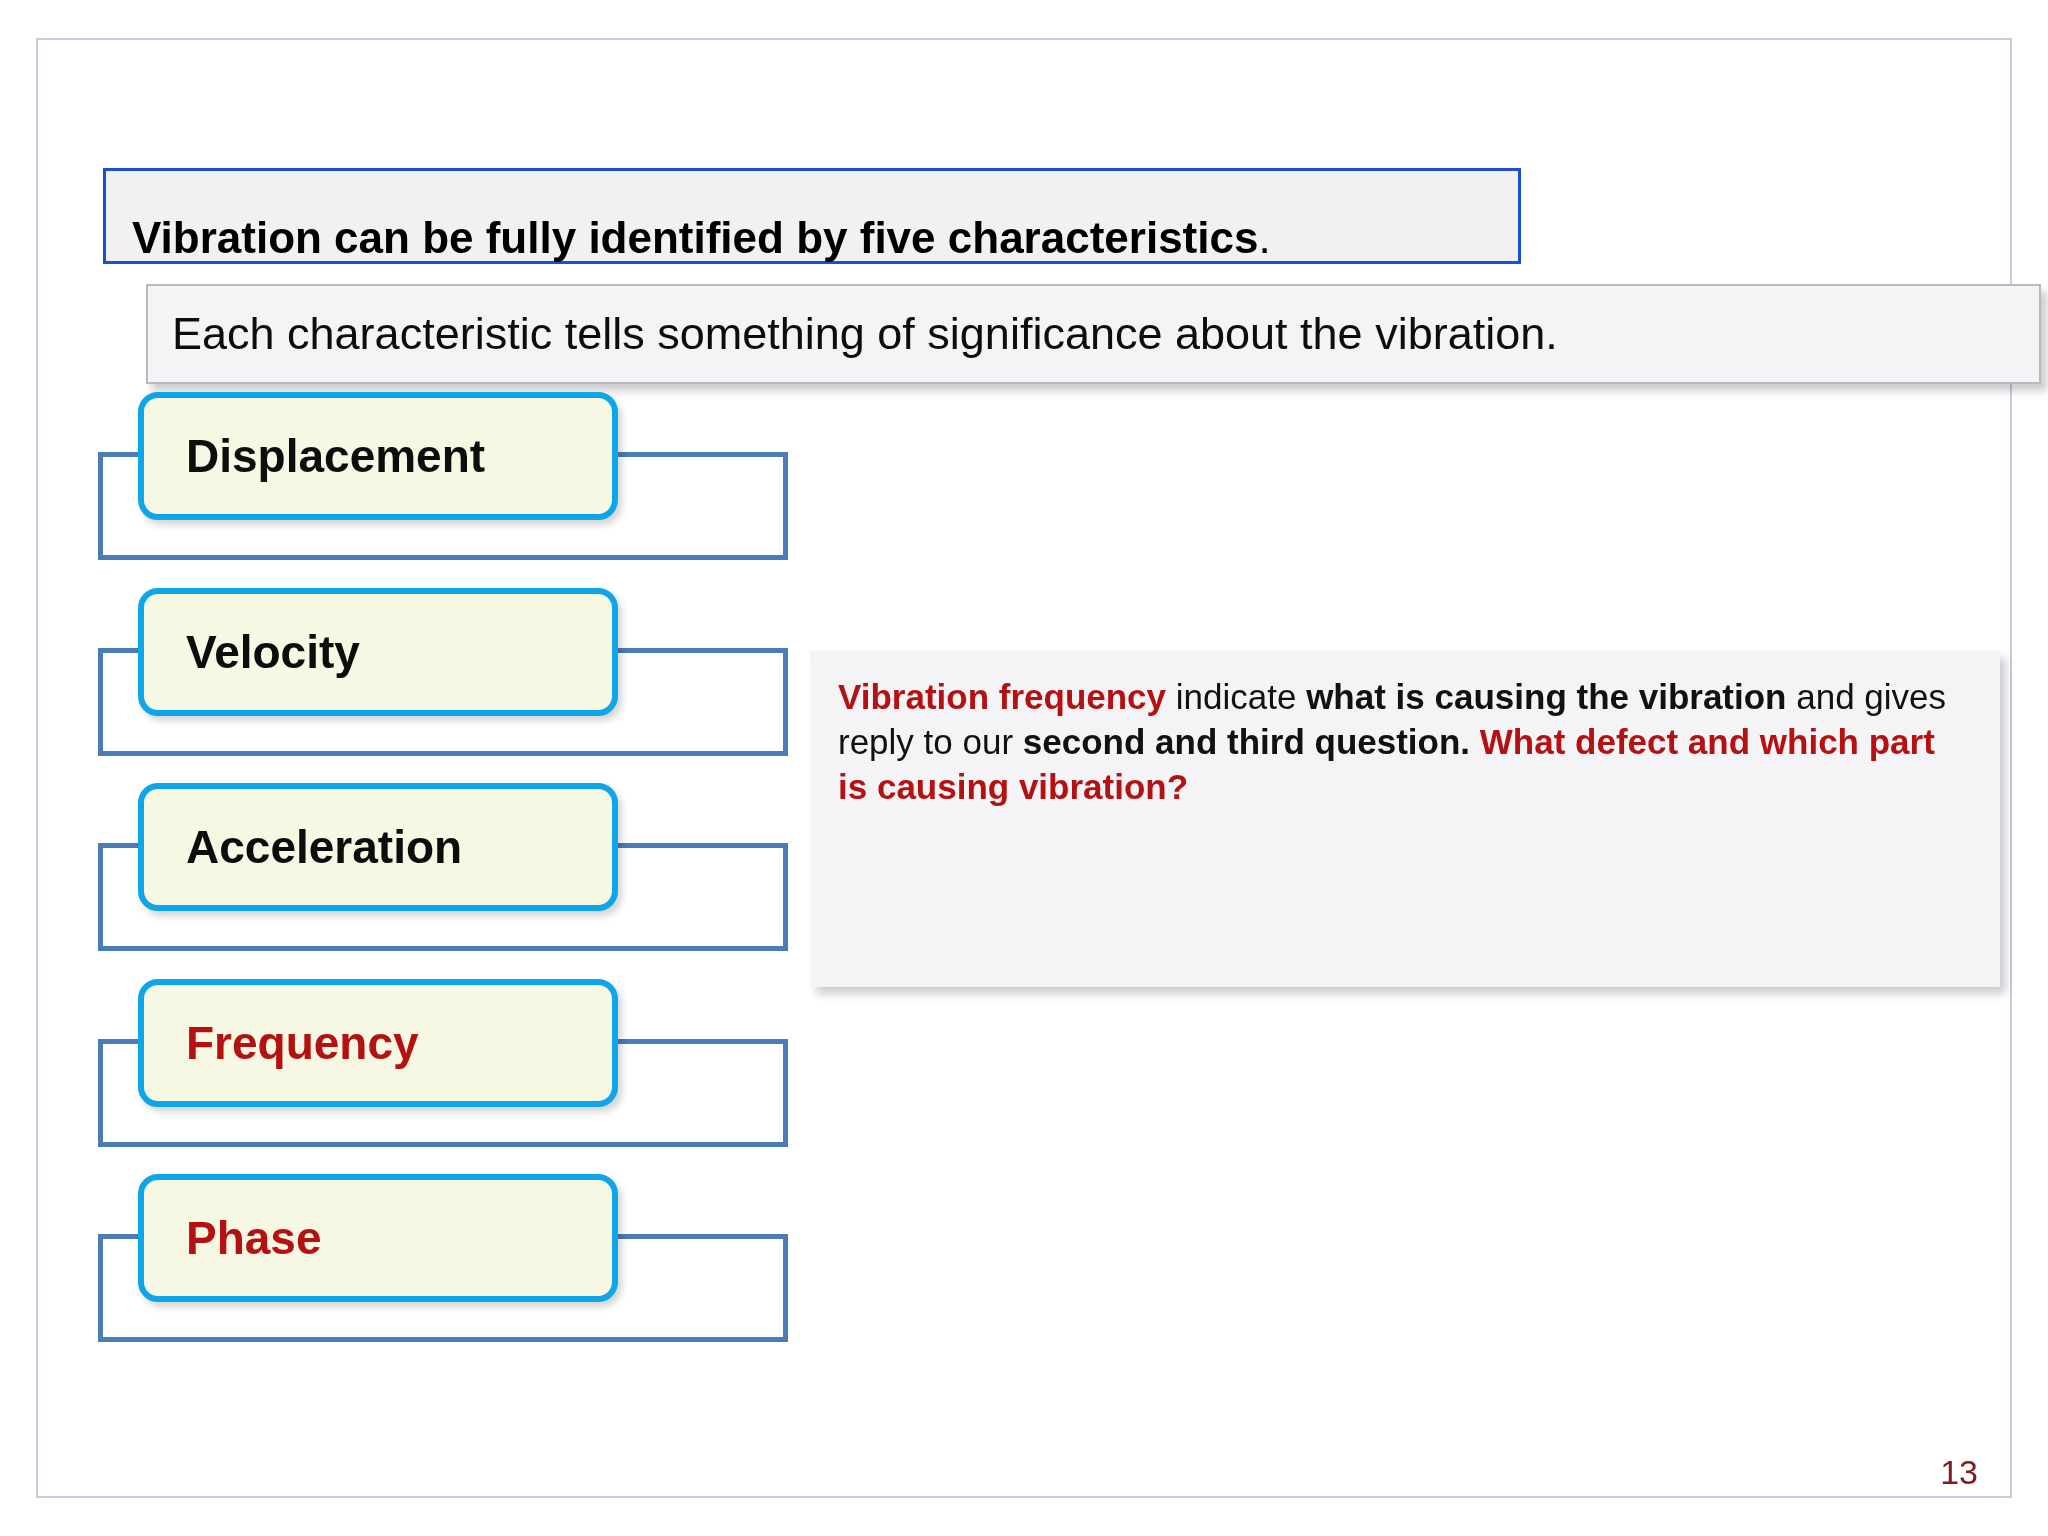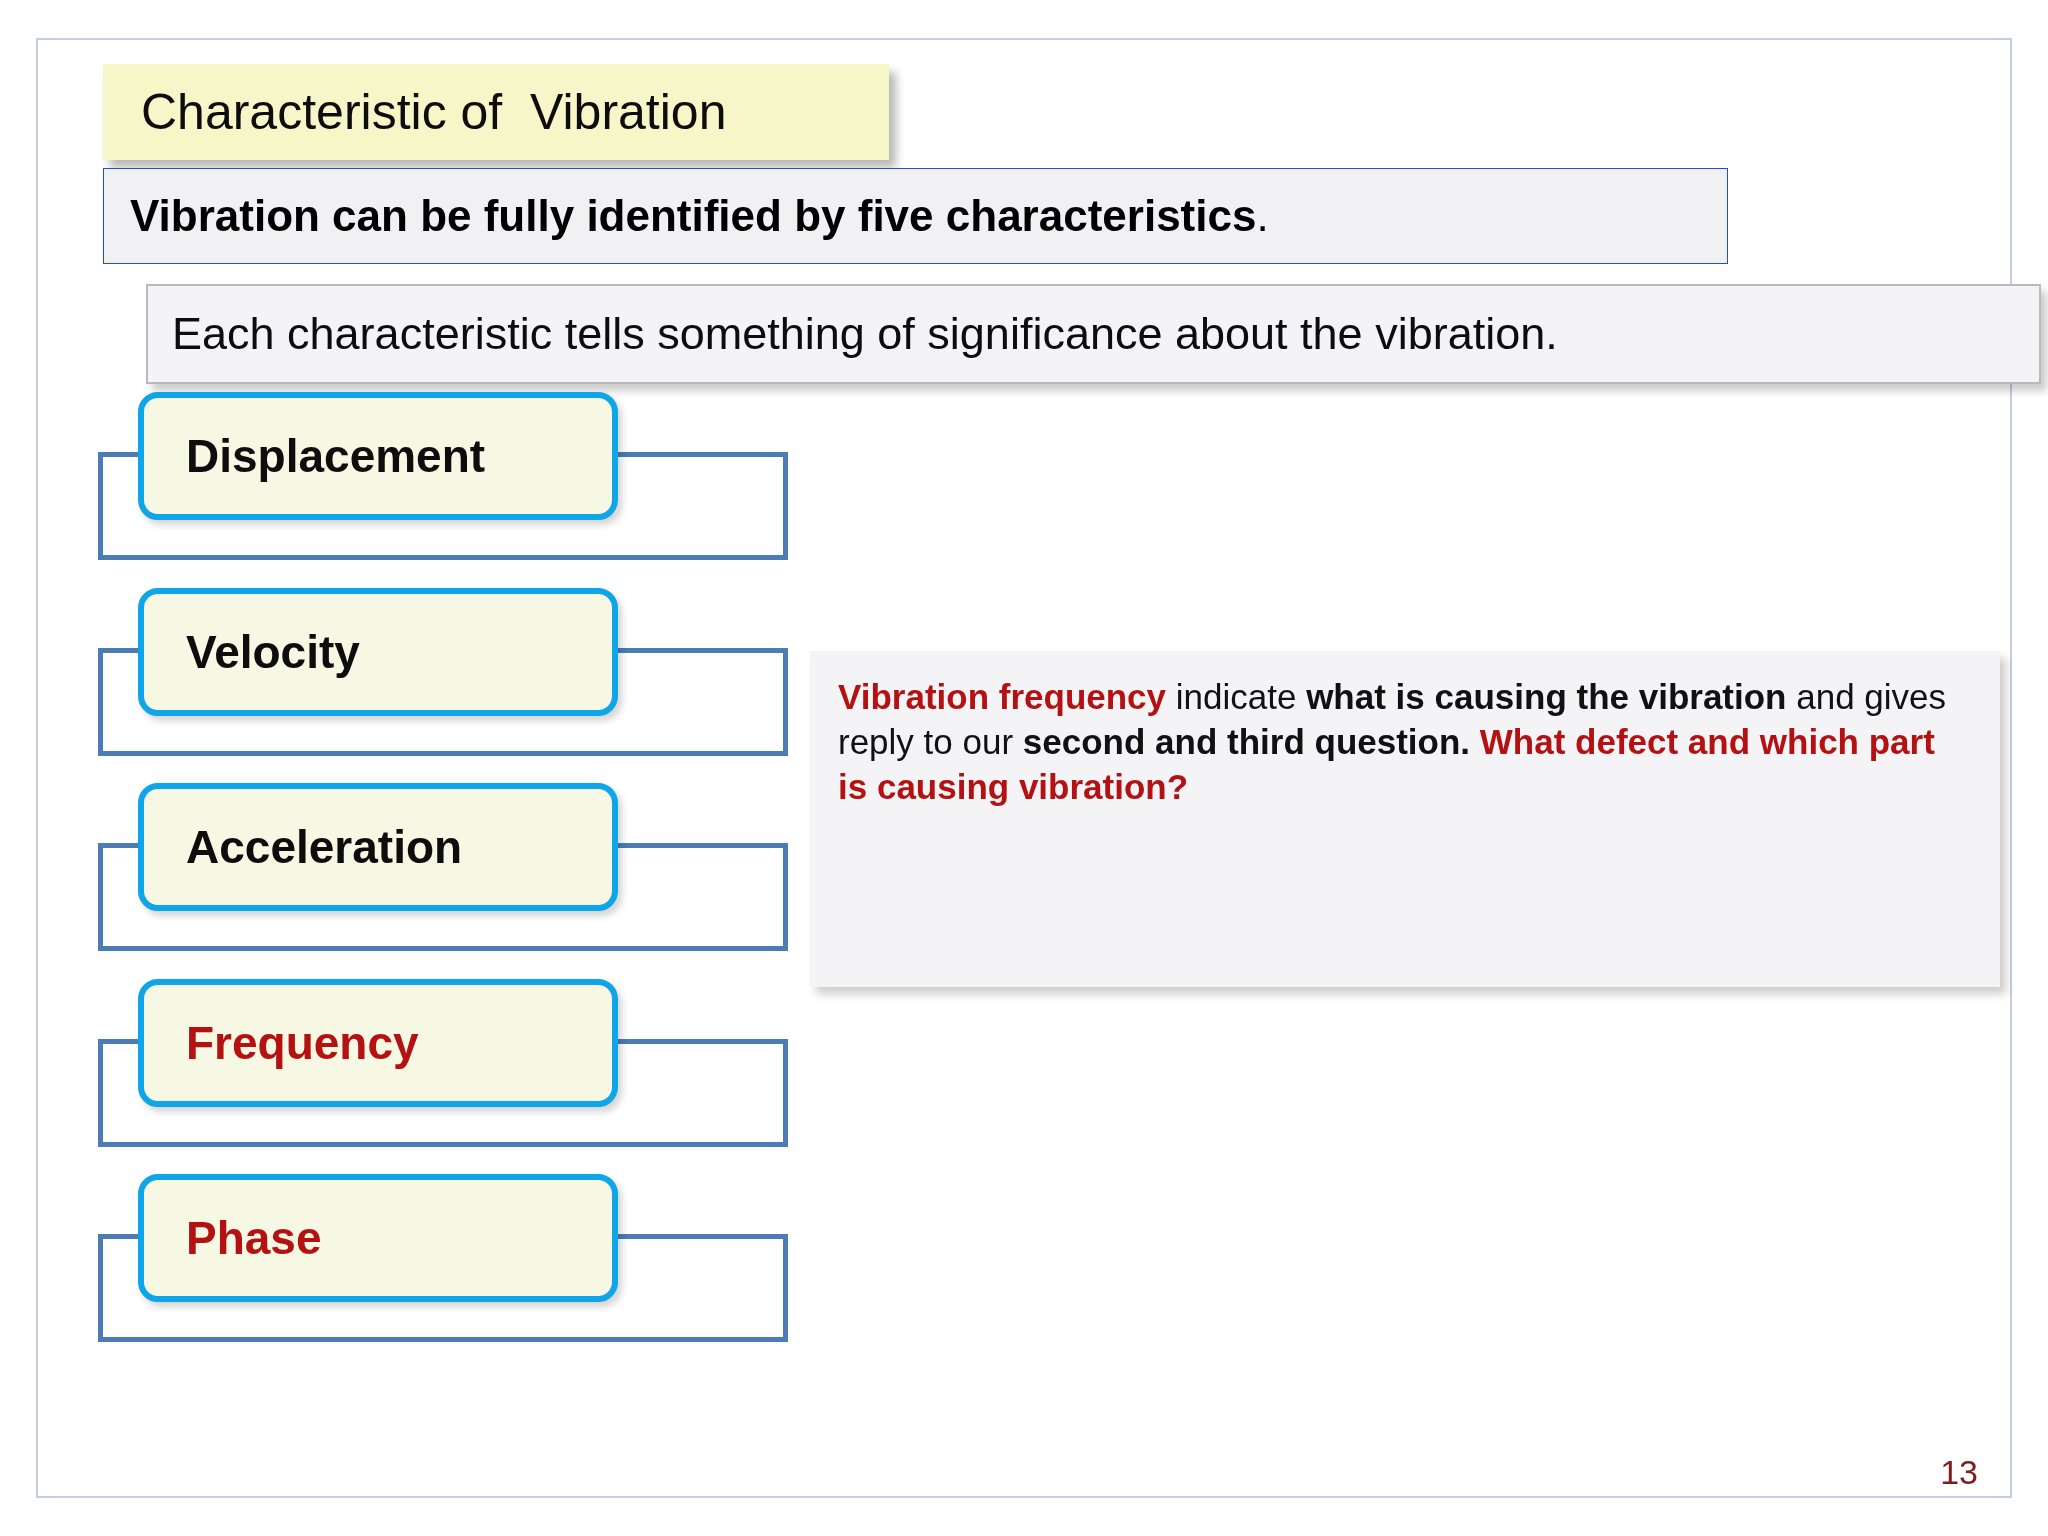--- a/index.html
+++ b/index.html
@@ -50,27 +50,27 @@
     line-height: 1;
     white-space: pre;
     font-weight: 400;
   }
 
   
   #banner-one {
     position: absolute;
     left: 103px;
     top: 168px;
-    width: 1625px;
+    width: 1418px;
     height: 96px;
     background: #f1f1f4;
-    border: 1px solid #1d4ed8;
-    box-sizing: border-box;
-    display: flex;
-    align-items: center;
+    border: 3px solid #1d4ed8;
+    box-sizing: border-box;
+    display: flex;
+    align-items: flex-end;
     padding-left: 26px;
   }
   #banner-one .txt {
     font-size: 44px;
     color: #000000;
     line-height: 1.05;
   }
   #banner-one .txt b { font-weight: 700; }
 
   
@@ -175,23 +175,20 @@
     font-family: "Liberation Sans", sans-serif;
   }
 </style>
 </head>
 <body>
 
 <div id="slide">
 
   <div id="slide-frame"></div>
 
-  <div id="title-chip">
-    <span class="txt">Characteristic of  Vibration</span>
-  </div>
 
   <div id="banner-one">
     <span class="txt"><b>Vibration can be fully identified by five characteristics</b><span>.</span></span>
   </div>
 
   <div id="banner-two">
     <span class="txt">Each characteristic tells something of significance about the vibration.</span>
   </div>
 
   <div class="char-row" style="top:392px">

